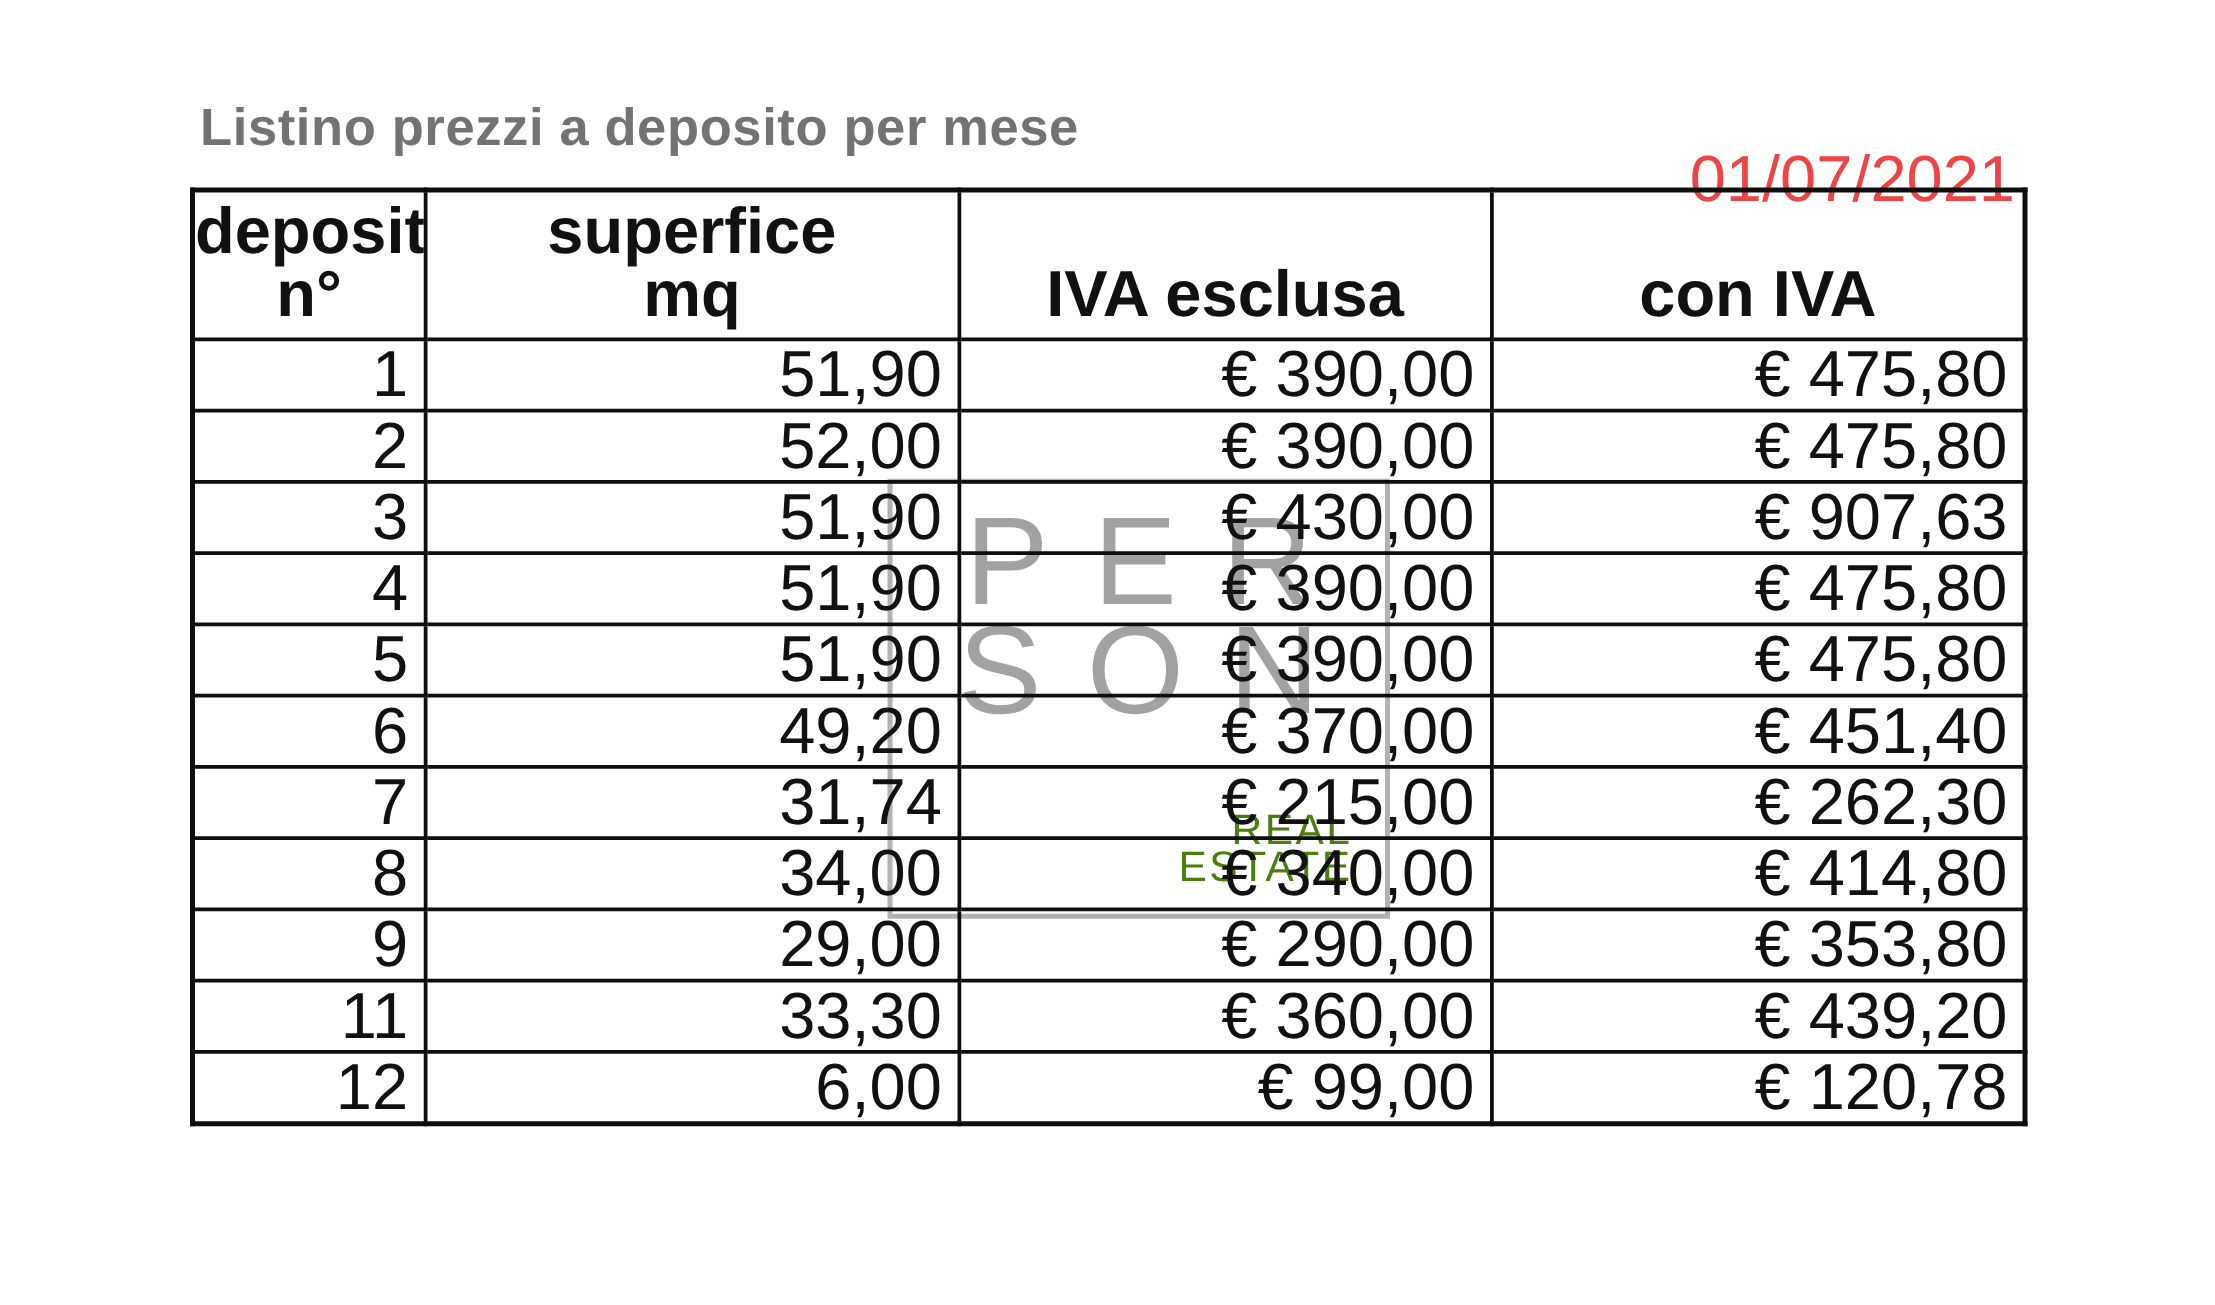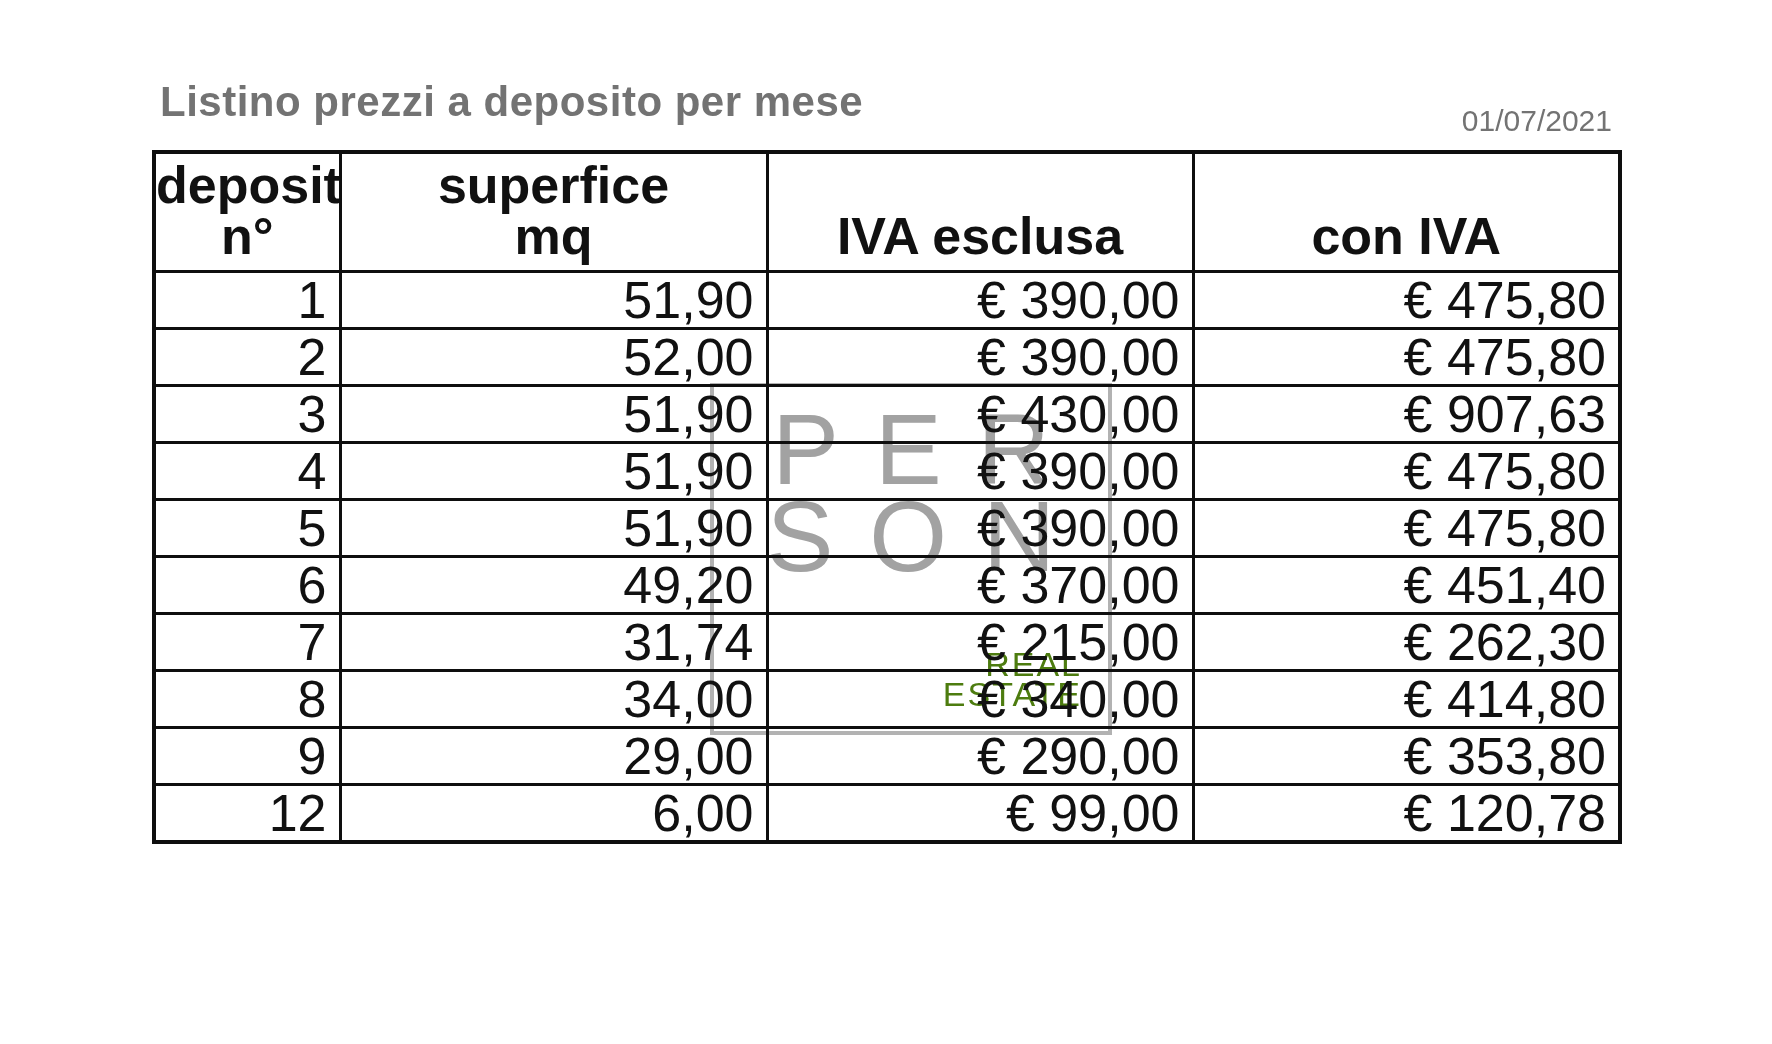--- a/index.html
+++ b/index.html
@@ -23,23 +23,23 @@
     font-size: 42px;
     font-weight: bold;
     letter-spacing: 0.5px;
     color: #737373;
     white-space: nowrap;
   }
 
   .doc-date {
     position: absolute;
     right: 160px;
-    top: 104px;
-    font-size: 30px;
-    color: #737373;
+    top: 114px;
+    font-size: 52px;
+    color: #ef4444;
     white-space: nowrap;
   }
 
   
   .wm-box {
     position: absolute;
     left: 710px;
     top: 383px;
     width: 402px;
     height: 352px;
@@ -215,19 +215,25 @@
         <td>€ 340,00</td>
         <td>€ 414,80</td>
       </tr>
       <tr>
         <td>9</td>
         <td>29,00</td>
         <td>€ 290,00</td>
         <td>€ 353,80</td>
       </tr>
       <tr>
+        <td>11</td>
+        <td>33,30</td>
+        <td>€ 360,00</td>
+        <td>€ 439,20</td>
+      </tr>
+      <tr>
         <td>12</td>
         <td>6,00</td>
         <td>€ 99,00</td>
         <td>€ 120,78</td>
       </tr>
     </tbody>
 </table>
 
 </body></html>

